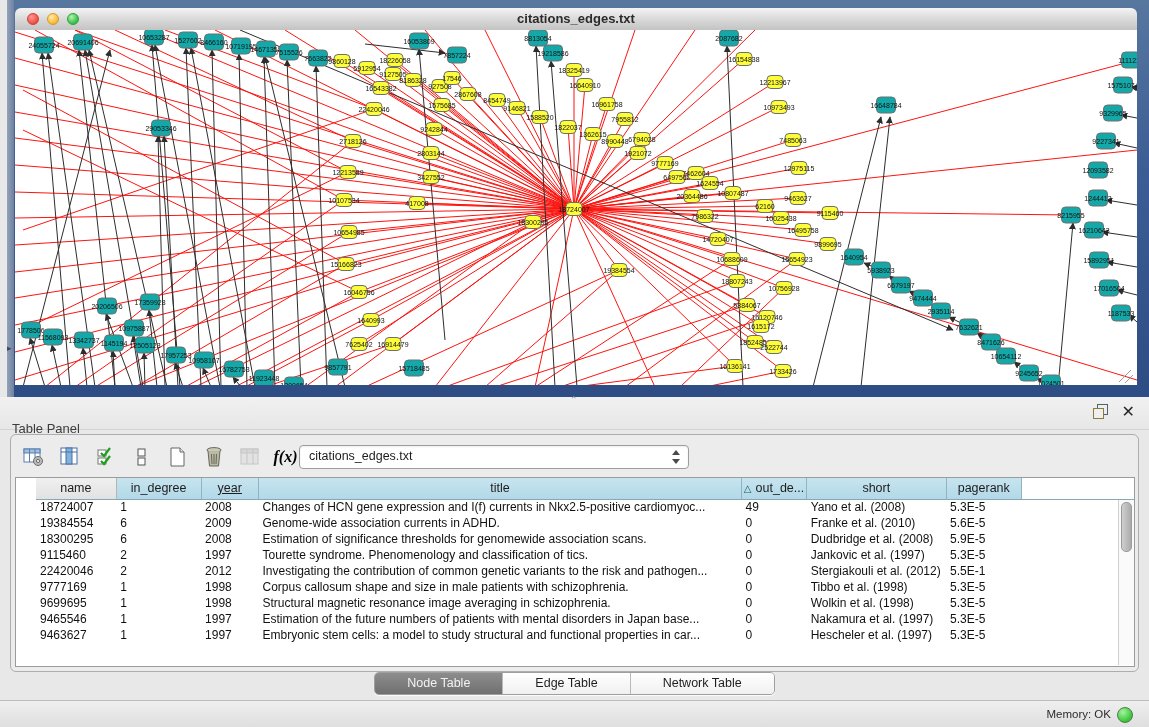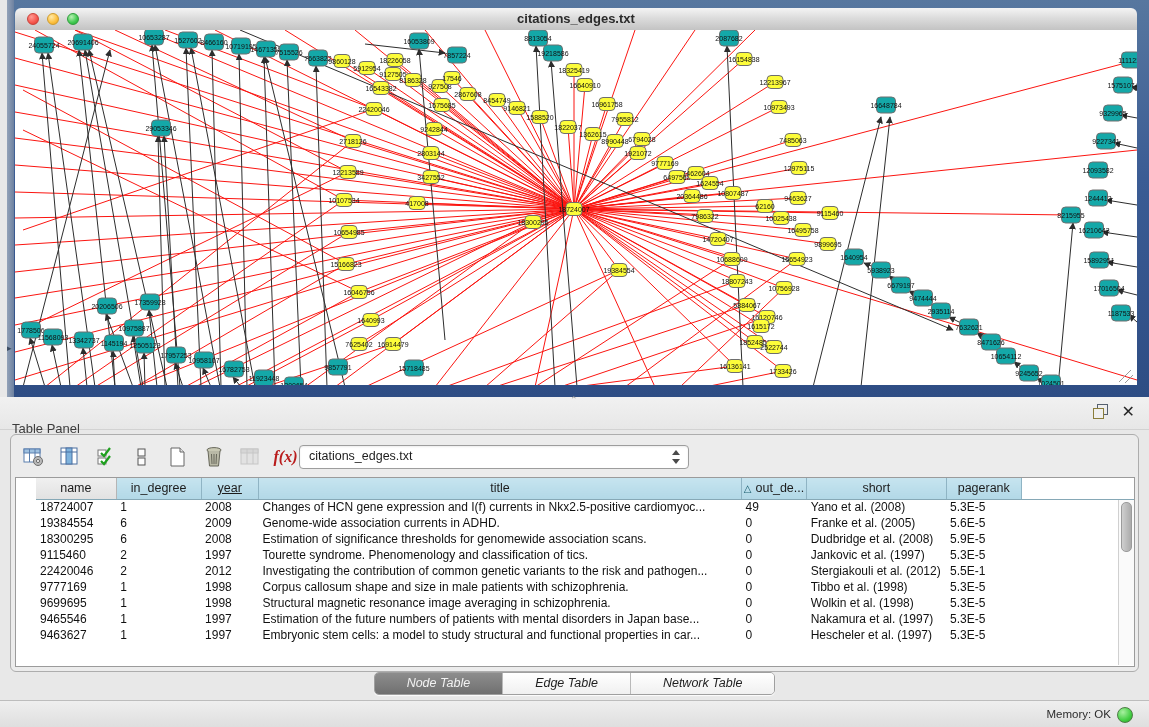--- a/index.html
+++ b/index.html
@@ -35,21 +35,21 @@
   .float-icon .sq2{position:absolute;right:0;top:0;width:9px;height:9px;border:1.5px solid #55606e;background:transparent;}
   .close-x{font-size:16px;font-weight:bold;color:#262626;line-height:15px;}
 
   
   .panel-card{position:absolute;left:10px;top:434px;width:1127px;height:236px;
               background:#ececec;border:1px solid #adadad;border-radius:6px;}
   .toolbar{position:absolute;left:10px;top:8px;height:28px;display:flex;align-items:center;gap:11px;}
   .tb-icon{width:25px;height:24px;display:flex;align-items:center;justify-content:center;}
   .tb-icon svg{display:block;}
   .tb-icon.disabled{opacity:0.45;}
-  .fx{font-family:"Liberation Serif","DejaVu Serif",serif;font-style:italic;font-weight:bold;font-size:16px;color:#b91c1c;}
+  .fx{font-family:"Liberation Serif","DejaVu Serif",serif;font-style:italic;font-weight:bold;font-size:16px;color:#000000;}
   .dropdown{position:absolute;left:278px;top:2px;width:388px;height:22px;background:#ffffff;
             border:1px solid #9d9d9d;border-radius:4px;box-shadow:inset 0 1px 2px rgba(0,0,0,0.08);}
   .dropdown .dd-val{position:absolute;left:9px;top:3px;font-size:12.5px;color:#1d1d1d;}
   .dd-arrows{position:absolute;right:7px;top:2px;width:9px;height:18px;}
   .dd-arrows .up,.dd-arrows .dn{position:absolute;left:0;width:0;height:0;border-left:4px solid transparent;border-right:4px solid transparent;}
   .dd-arrows .up{top:2px;border-bottom:5px solid #4a4a4a;}
   .dd-arrows .dn{bottom:2px;border-top:5px solid #4a4a4a;}
 
   .tablewrap{position:absolute;left:4px;top:42px;width:1118px;height:188px;background:#ffffff;
              border:1px solid #9b9b9b;overflow:hidden;}
@@ -63,21 +63,21 @@
   .sort-glyph{color:#1c5f70;font-size:10px;margin-right:4px;}
   .vscroll{position:absolute;right:0;top:22px;width:15px;height:165px;background:#fafafa;border-left:1px solid #d0d0d0;}
   .vscroll .thumb{position:absolute;left:2px;top:2px;width:9px;height:48px;border-radius:5px;
                   background:linear-gradient(90deg,#cfcfcf,#ababab);border:1px solid #9b9b9b;}
 
   
   .tabbar{position:absolute;left:0;top:672px;width:1149px;height:24px;display:flex;justify-content:center;}
   .seg{display:flex;height:21px;border:1px solid #9f9f9f;border-radius:5px;overflow:hidden;
        box-shadow:0 1px 1px rgba(255,255,255,0.9), inset 0 0 1px rgba(0,0,0,0.1);}
   .seg .tab{padding:0 32px;font-size:12.5px;line-height:21px;color:#1e1e1e;
-            background:linear-gradient(180deg,#ffffff,#f0f0f0);border-right:1px solid #b9b9b9;font-style:italic;}
+            background:linear-gradient(180deg,#ffffff,#f0f0f0);border-right:1px solid #b9b9b9;}
   .seg .tab:last-child{border-right:none;}
   .seg .tab.sel{background:linear-gradient(180deg,#8d8d8d,#707070);color:#f2f2f2;}
 
   
   .statusbar{position:absolute;left:0;top:700px;width:1149px;height:27px;
              background:linear-gradient(180deg,#efefef,#dedede);border-top:1px solid #bdbdbd;}
   .mem-label{position:absolute;right:38px;top:7px;font-size:11.5px;color:#2c2c2c;}
   .mem-dot{position:absolute;right:16px;top:6px;width:14px;height:14px;border-radius:50%;
            background:radial-gradient(circle at 35% 30%,#a8f0a0,#44cf44 60%,#23a323);border:1px solid #4d7d45;}
 </style>
@@ -642,21 +642,21 @@
               <td>Yano et al. (2008)</td>
               <td>5.3E-5</td>
               <td></td>
             </tr>
             <tr>
               <td>19384554</td>
               <td>6</td>
               <td>2009</td>
               <td>Genome-wide association currents in ADHD.</td>
               <td>0</td>
-              <td>Franke et al. (2005)</td>
+              <td>Franke et al. (2010)</td>
               <td>5.6E-5</td>
               <td></td>
             </tr>
             <tr>
               <td>18300295</td>
               <td>6</td>
               <td>2008</td>
               <td>Estimation of significance thresholds for genomewide association scans.</td>
               <td>0</td>
               <td>Dudbridge et al. (2008)</td>

